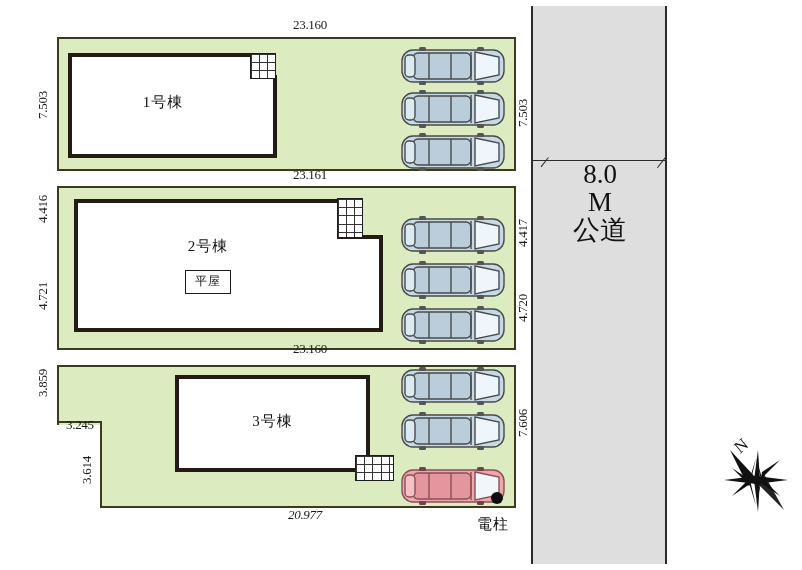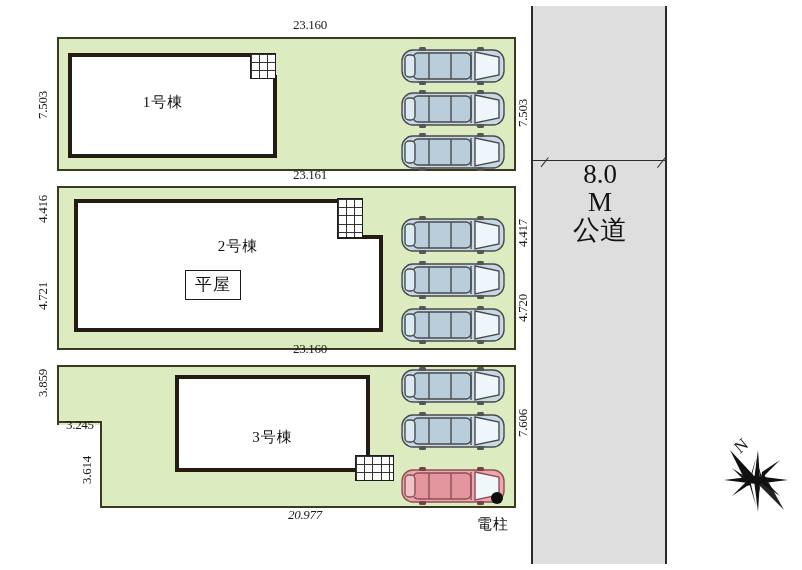--- a/index.html
+++ b/index.html
@@ -105,21 +105,21 @@
     text-align: center;
     font-size: 15px;
     color: #111111;
     font-family: "Liberation Serif", "DejaVu Serif", serif;
     letter-spacing: 1px;
   }
   .hiraya-box {
     position: absolute;
     border: 1.6px solid #1a1a1a;
     background: #ffffff;
-    font-size: 17px;
+    font-size: 12px;
     text-align: center;
     color: #111111;
     padding: 2px 9px 3px 9px;
     letter-spacing: 1px;
     font-family: "Liberation Serif", "DejaVu Serif", serif;
   }
 
   
   .grid-block {
     position: absolute;
@@ -189,35 +189,35 @@
   <div class="dim" style="left:240px; top:17px; width:140px; text-align:center;">23.160</div>
   <div class="dim" style="left:240px; top:167px; width:140px; text-align:center;">23.161</div>
   <div class="dim vert" style="left:13px; top:97px; width:60px; text-align:center;">7.503</div>
 
   <div class="lot" id="lot-2" style="left:57px; top:186px; width:459px; height:164px;"></div>
 
   <div class="house" style="left:74px; top:199px; width:268px; height:133px;"></div>
   <div class="house" style="left:337px; top:235px; width:46px; height:97px; border-left:none;"></div>
   <div class="grid-block" style="left:337px; top:198px; width:26px; height:40px;"></div>
 
-  <div class="house-label" style="left:74px; top:237px; width:268px;margin-left:30px;">2号棟</div>
+  <div class="house-label" style="left:74px; top:237px; width:268px;">2号棟</div>
   <div class="hiraya-box" style="left:185px; top:270px;">平屋</div>
 
   <div class="dim" style="left:240px; top:341px; width:140px; text-align:center;">23.160</div>
   <div class="dim vert" style="left:13px; top:201px; width:60px; text-align:center;">4.416</div>
   <div class="dim vert" style="left:13px; top:288px; width:60px; text-align:center;">4.721</div>
 
   <div class="lot" id="lot-3" style="left:57px; top:365px; width:459px; height:60px; border-bottom:none;"></div>
   <div class="lot" id="lot-3b" style="left:100px; top:423px; width:416px; height:85px; border-top:none;"></div>
   <div class="abs" style="left:57px; top:421px; width:45px; height:0; border-top:2px solid #3a3a20;"></div>
 
   <div class="house" style="left:175px; top:375px; width:195px; height:97px;"></div>
   <div class="grid-block" style="left:355px; top:455px; width:39px; height:26px;"></div>
 
-  <div class="house-label" style="left:175px; top:412px; width:195px;margin-top:16px;">3号棟</div>
+  <div class="house-label" style="left:175px; top:412px; width:195px;">3号棟</div>
 
   <div class="dim" style="left:235px; top:507px; width:140px; text-align:center;font-style:italic;">20.977</div>
   <div class="dim vert" style="left:13px; top:375px; width:60px; text-align:center;">3.859</div>
   <div class="dim" style="left:66px; top:417px;">3.245</div>
   <div class="dim vert" style="left:57px; top:462px; width:60px; text-align:center;">3.614</div>
 
   <svg class="car" style="left:399px; top:46px;" width="108" height="40" viewBox="0 0 108 40">
     <g stroke="#4a4a4a" stroke-width="1.4" fill="#c6d9e6">
       <rect x="3" y="4" width="102" height="32" rx="11"></rect>
       <rect x="14" y="7" width="58" height="26" rx="5" fill="#b9cddb"></rect>

